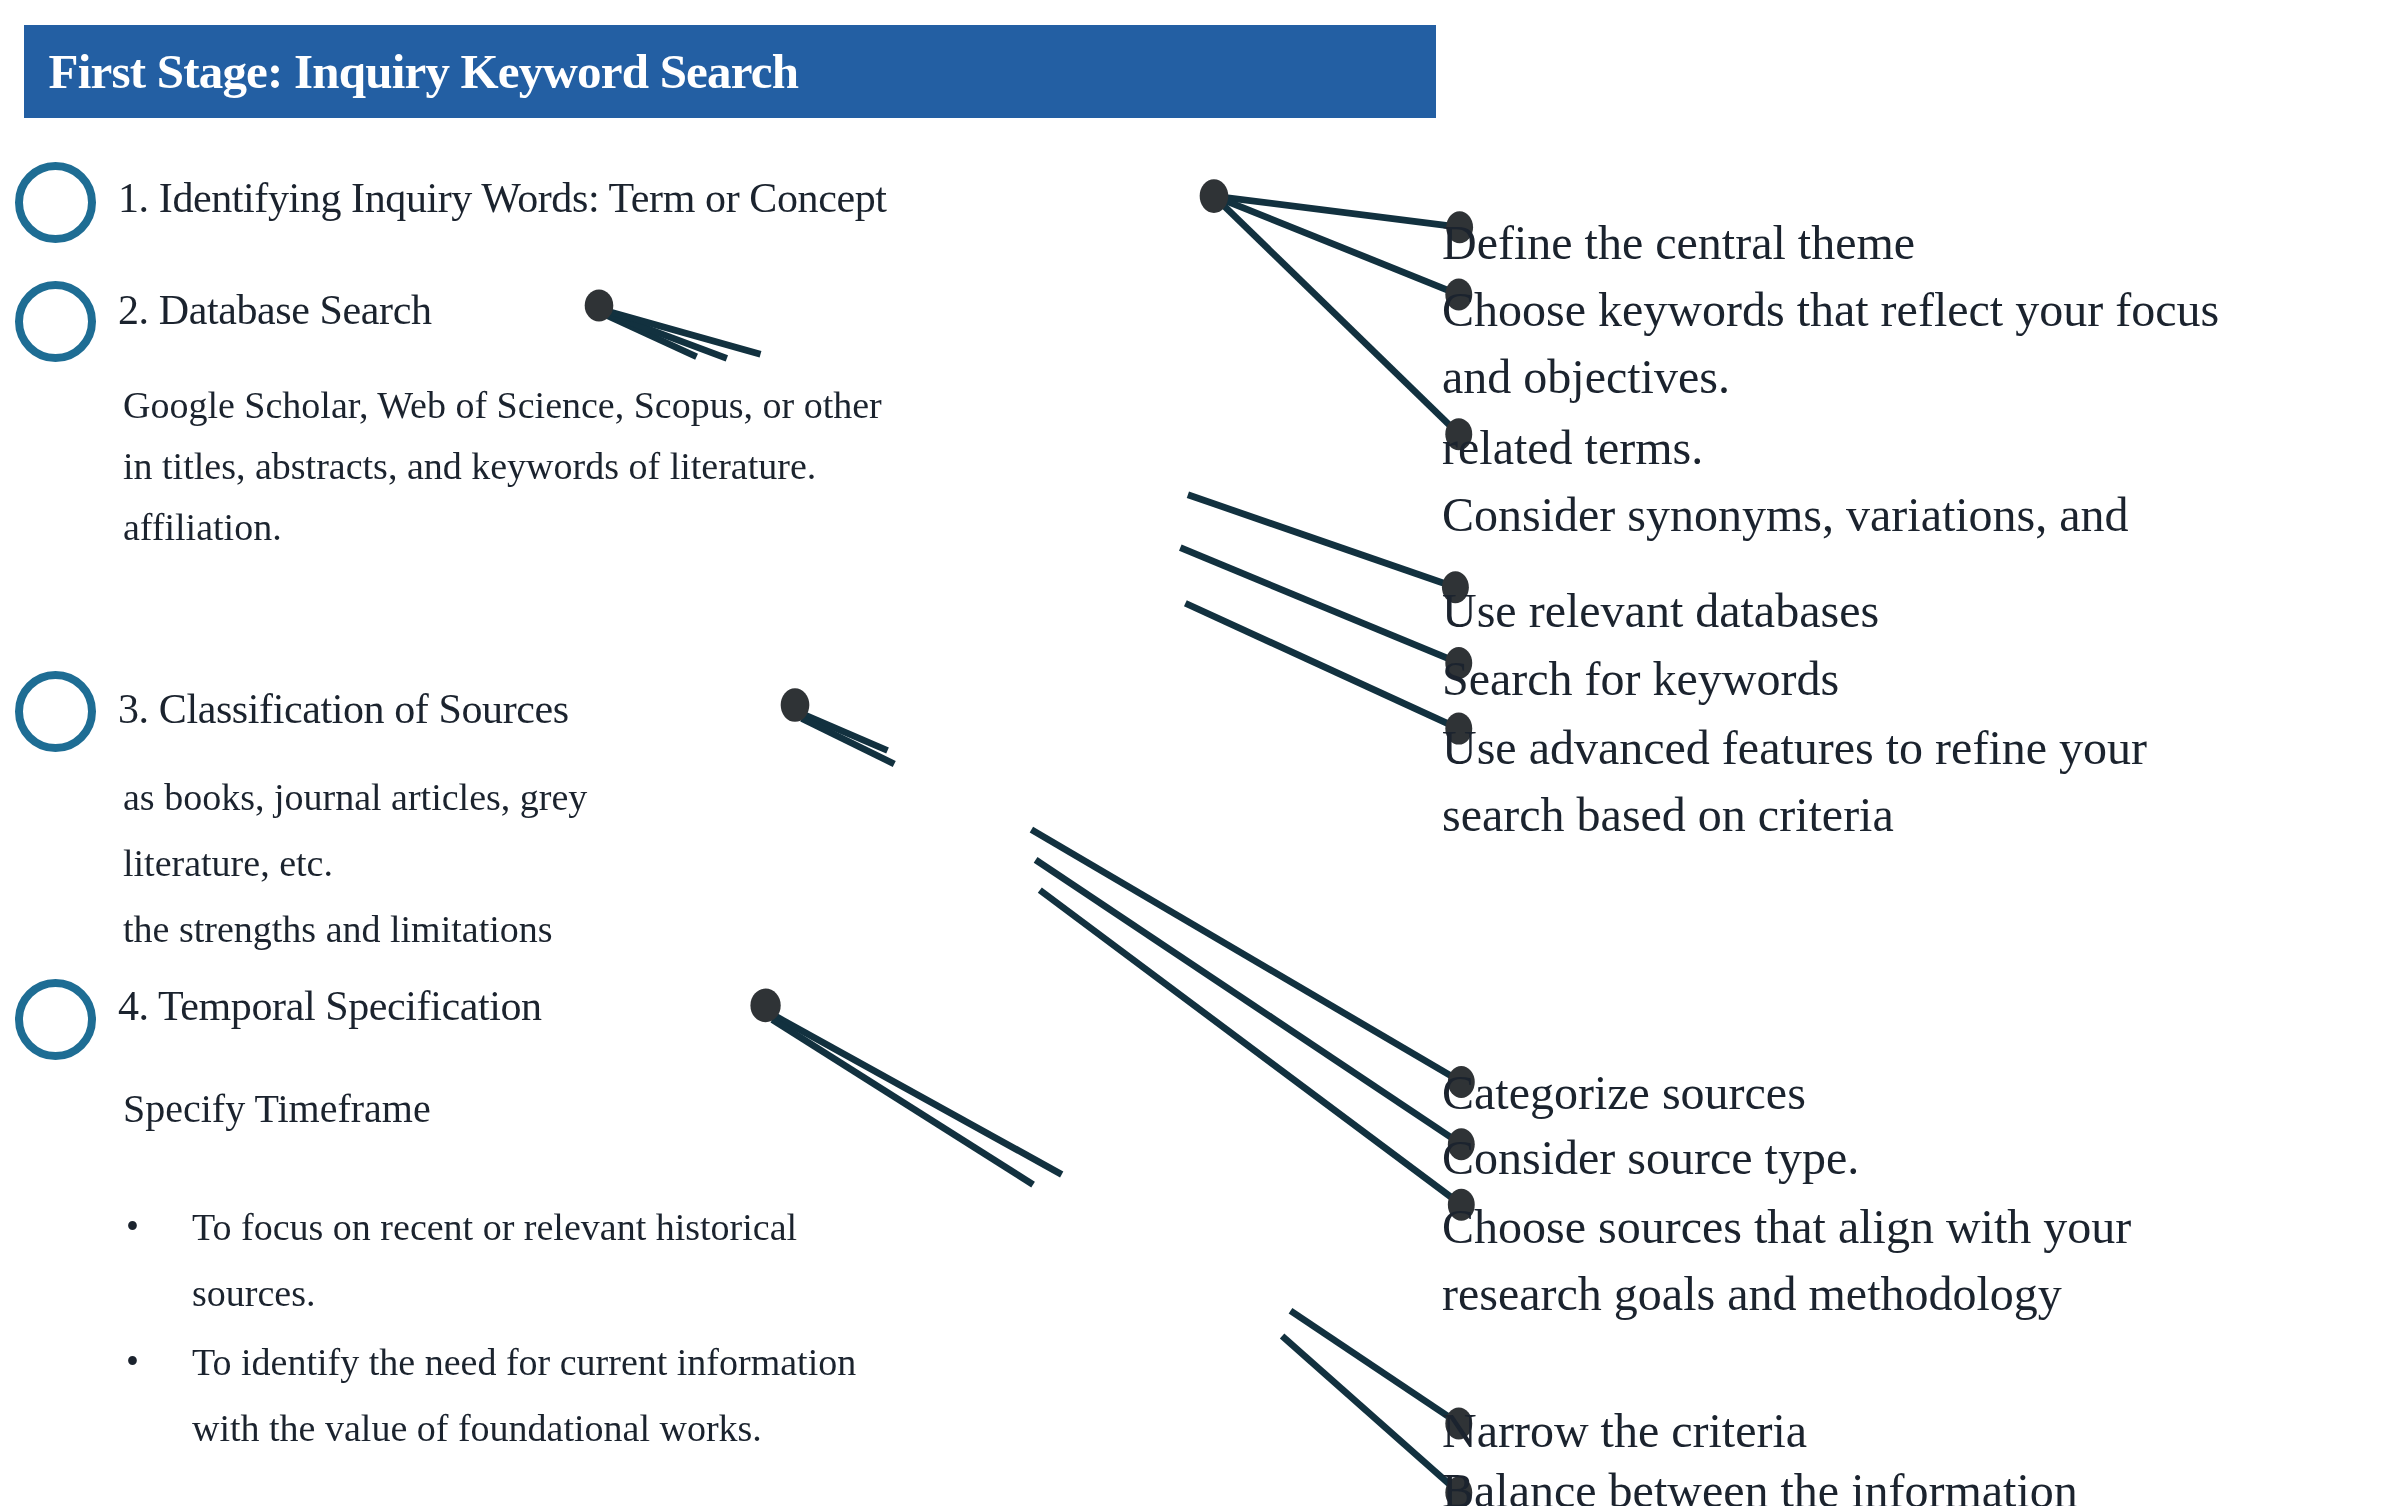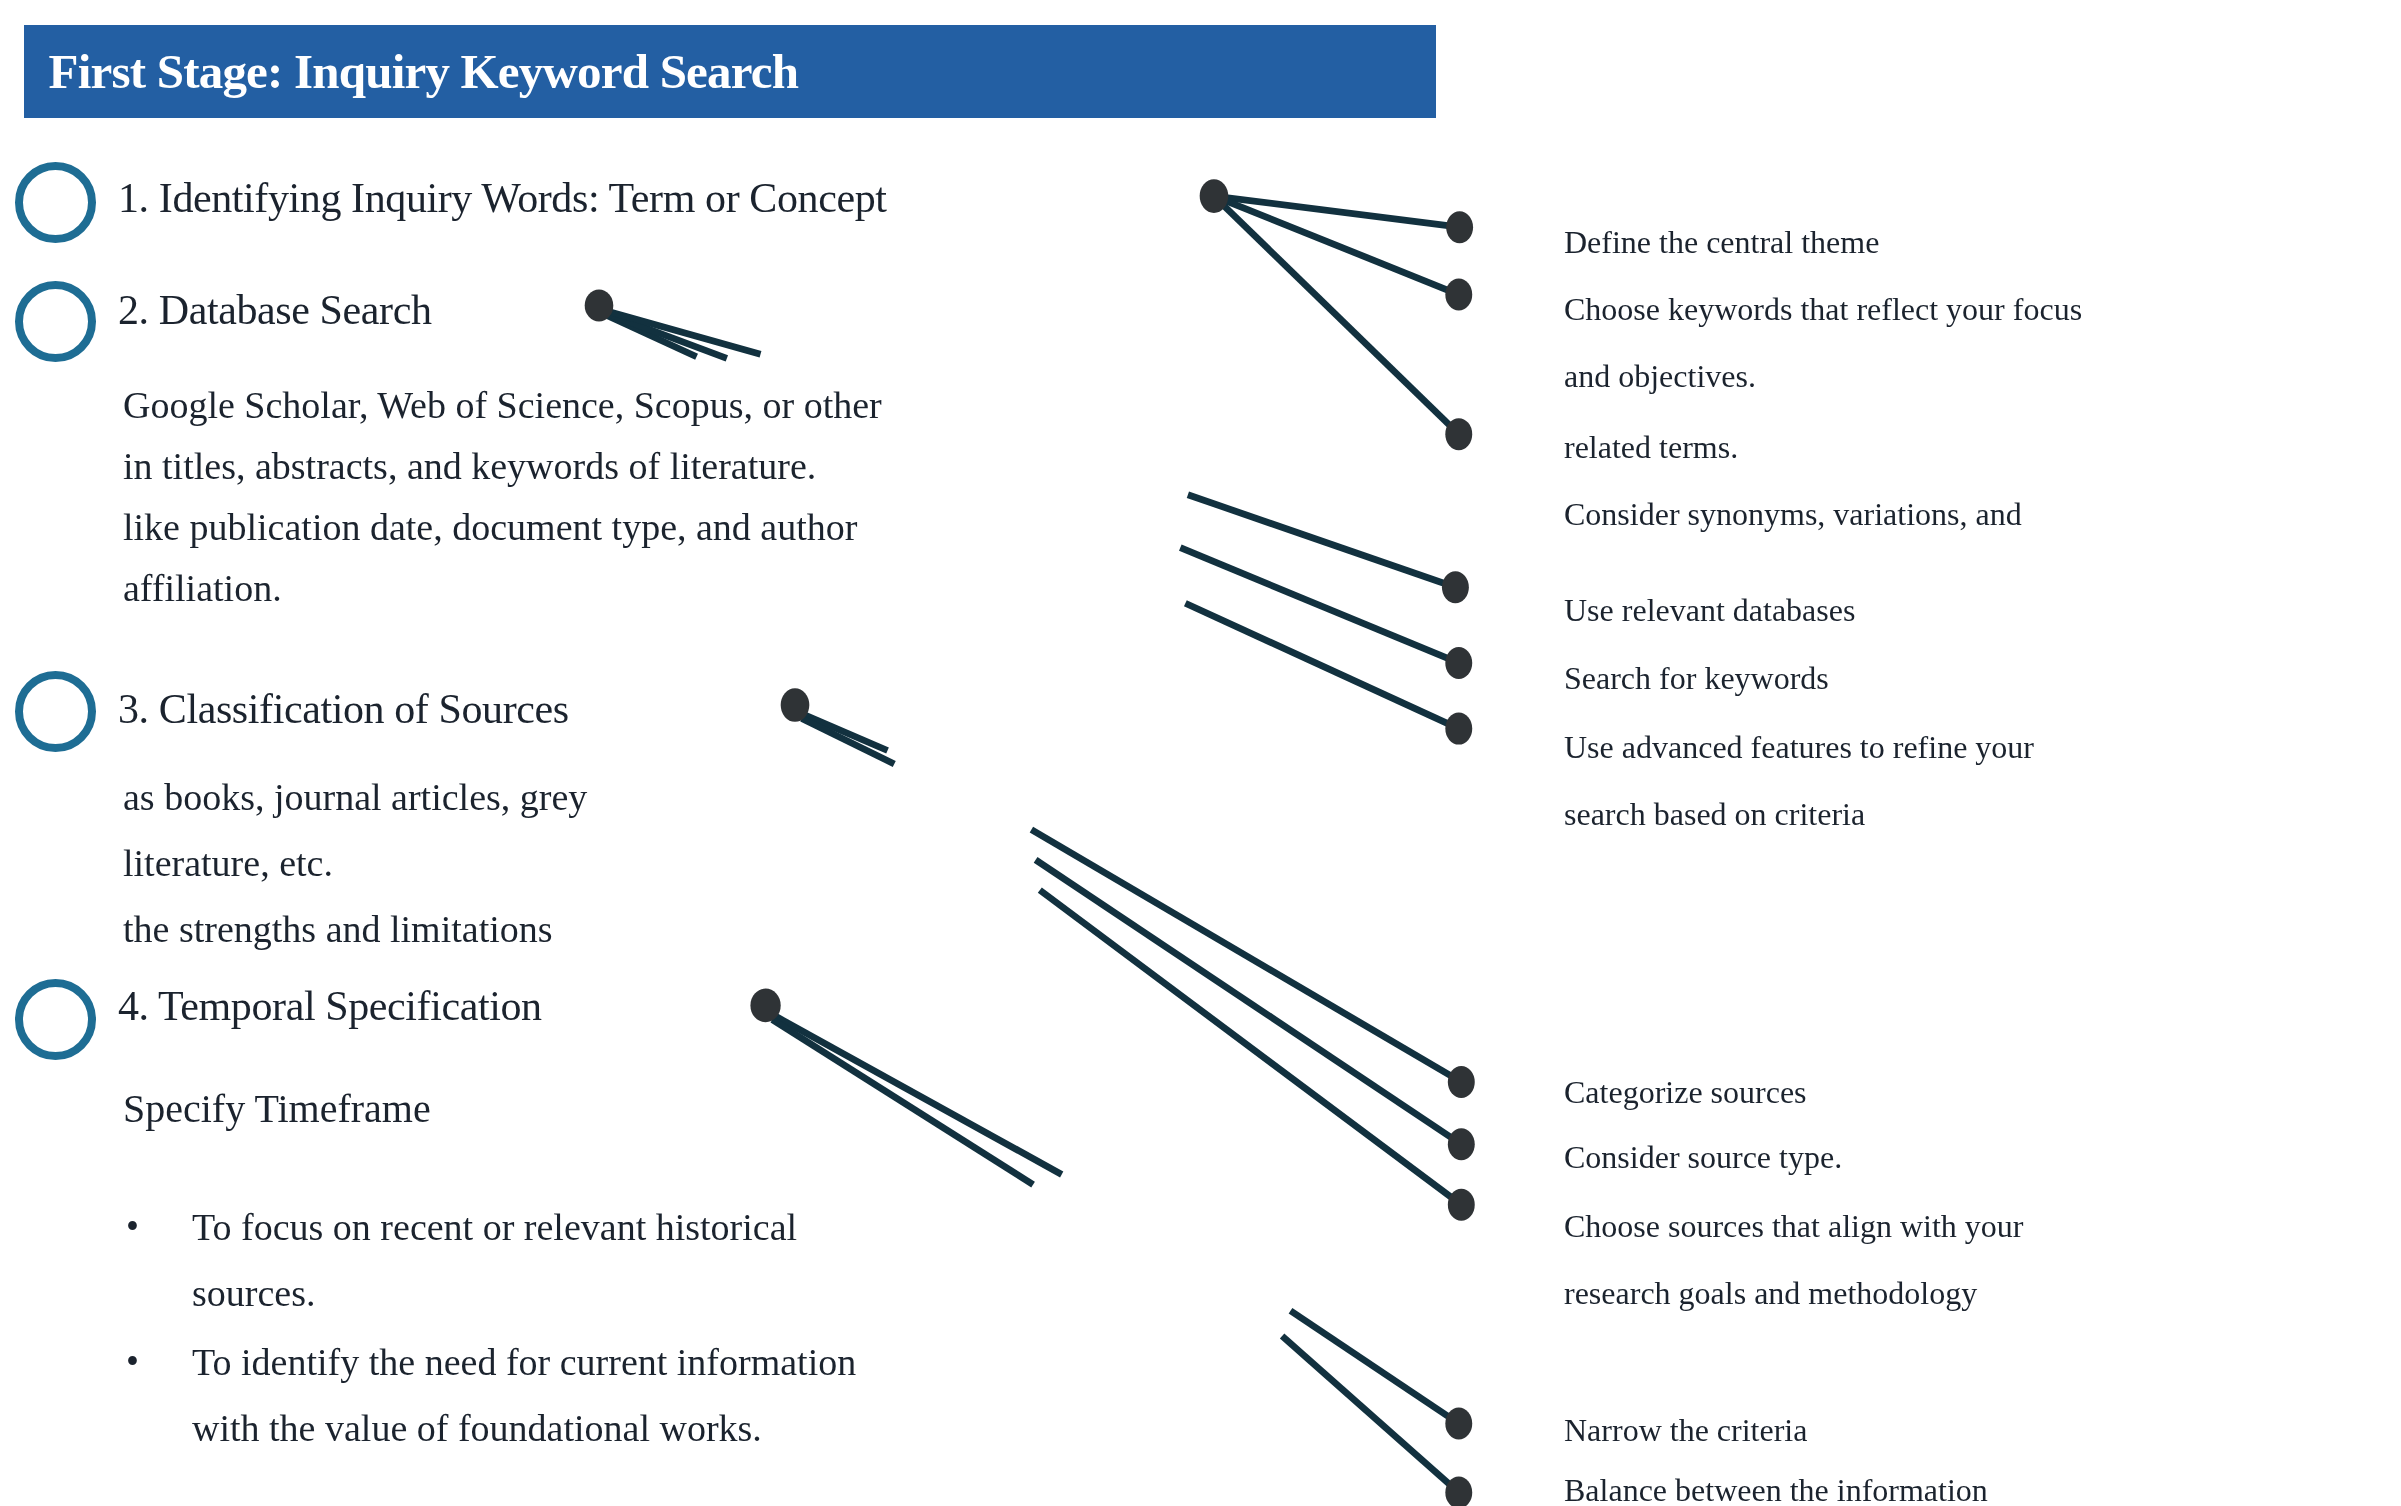--- a/index.html
+++ b/index.html
@@ -23,21 +23,21 @@
     position:absolute;left:118px;font-size:42px;line-height:50px;
     letter-spacing:-0.4px;white-space:nowrap;
   }
   .para{position:absolute;left:123px;font-size:38px;white-space:nowrap;}
   .para.p2{top:375px;line-height:61px;}
   .para.p3{top:764px;line-height:66px;}
   .subtitle{position:absolute;left:123px;top:1084px;font-size:40px;line-height:50px;white-space:nowrap;}
   .bullet-block{position:absolute;left:126px;display:flex;}
   .bullet-glyph{width:66px;font-size:37px;line-height:66px;flex:0 0 66px;}
   .bullet-text{font-size:38px;line-height:66px;white-space:nowrap;}
-  .callout{position:absolute;left:1564px;font-size:32px;line-height:67px;white-space:nowrap;}
+  .callout{position:absolute;left:1442px;font-size:48px;line-height:67px;white-space:nowrap;}
   .svg-layer{position:absolute;left:0;top:0;width:2401px;height:1506px;}
 </style>
 </head>
 <body>
 
 <div class="canvas">
 
   <svg class="svg-layer" viewBox="0 0 2854 1790">
     <g stroke="#12313f" stroke-width="8">
 
@@ -95,21 +95,20 @@
   <div class="step-circle" style="left:15px;top:979px;"></div>
 
   <div class="step-title" style="top:173px;">1. Identifying Inquiry Words: Term or Concept</div>
   <div class="step-title" style="top:285px;">2. Database Search</div>
   <div class="step-title" style="top:684px;">3. Classification of Sources</div>
   <div class="step-title" style="top:981px;">4. Temporal Specification</div>
 
   <div class="para p2">
     <div>Google Scholar, Web of Science, Scopus, or other</div>
     <div>in titles, abstracts, and keywords of literature.</div>
-    <div>like publication date, document type, and author</div>
     <div>affiliation.</div>
   </div>
 
   <div class="para p3">
     <div>as books, journal articles, grey</div>
     <div>literature, etc.</div>
     <div>the strengths and limitations</div>
   </div>
 
   <div class="subtitle">Specify Timeframe</div>

